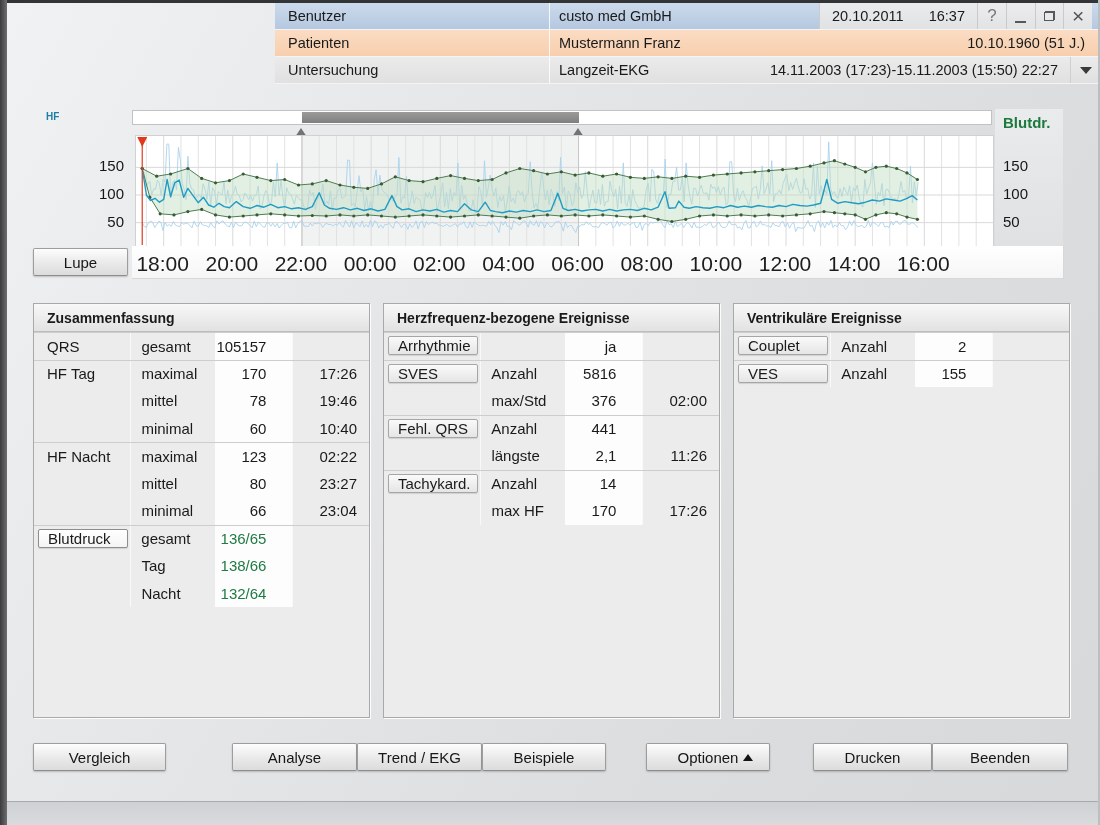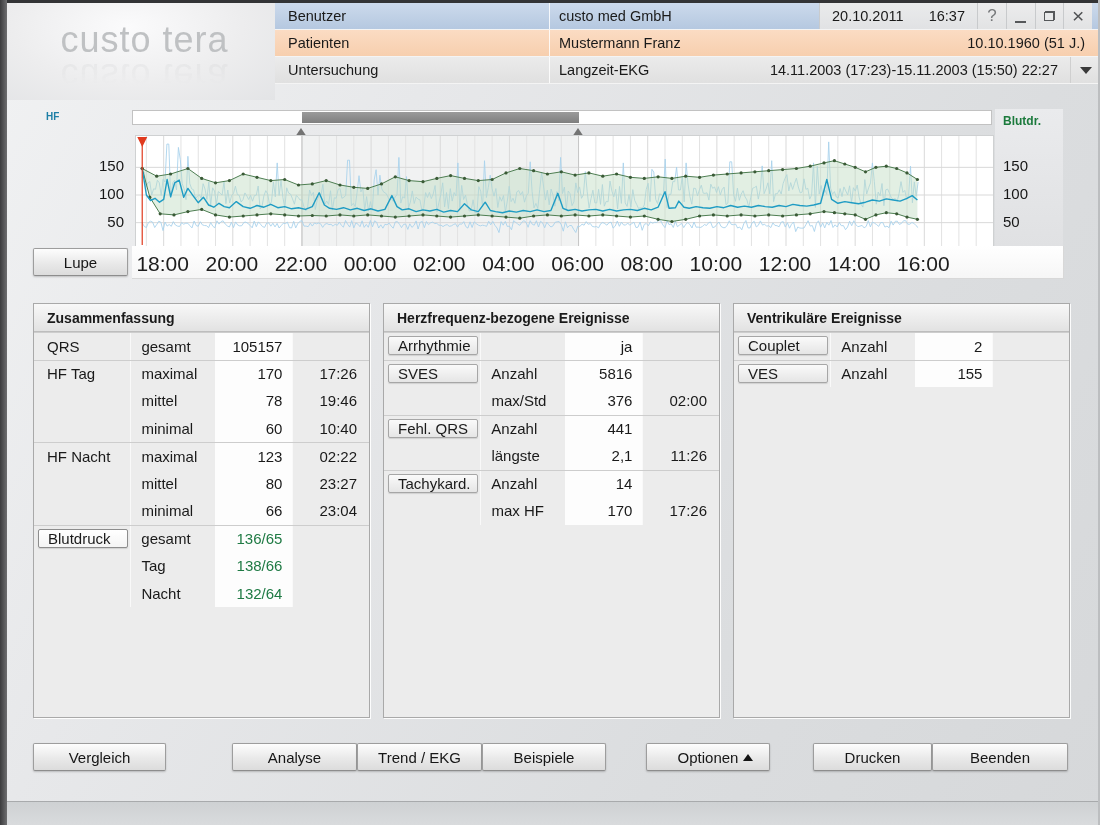--- a/index.html
+++ b/index.html
@@ -55,21 +55,21 @@
   .plot-wrap{position:absolute;left:135px;top:135px;width:857px;height:110px;background:#fff;
              border:1px solid #cfd1d2;box-sizing:content-box;}
   .axis-strip{position:absolute;left:132px;top:246px;width:931px;height:32px;
               background:linear-gradient(#ffffff,#f6f6f6);border-bottom:1px solid #d8d8d8;border-right:1px solid #d8d8d8;}
   .xtick{position:absolute;top:6px;width:64px;text-align:center;font-size:21px;color:#1c1c1c;}
   .ylab-left{position:absolute;left:58px;width:66px;text-align:right;font-size:15px;color:#161616;}
   .ylab-right{position:absolute;left:1003px;width:50px;text-align:left;font-size:15px;color:#161616;}
   .axis-name-left{position:absolute;left:46px;top:111px;font-size:10px;font-weight:bold;color:#1d7fa6;}
   .right-scale{position:absolute;left:995px;top:109px;width:68px;height:137px;
                background:linear-gradient(#eaebed,#e0e1e3);}
-  .axis-name-right{position:absolute;left:8px;top:5px;font-size:12px;font-weight:bold;color:#1b7a3c;}
+  .axis-name-right{position:absolute;left:8px;top:5px;font-size:15px;font-weight:bold;color:#1b7a3c;}
 
   
   .btn{background:linear-gradient(#fdfdfd,#e9e9e9 55%,#dcdcdc);border:1px solid #9d9d9d;
        border-bottom-color:#8d8d8d;border-radius:2px;box-shadow:0 1px 2px rgba(0,0,0,.2);
        color:#161616;display:flex;align-items:center;justify-content:center;font-size:15px;
        box-sizing:border-box;cursor:pointer;}
   .lupe-btn{position:absolute;left:33px;top:248px;width:95px;height:28px;}
   .footer-btn{position:absolute;top:743px;height:28px;}
 
   
@@ -77,21 +77,21 @@
          border:1px solid #a9a9a9;box-shadow:1px 1px 0 rgba(255,255,255,.9);box-sizing:border-box;}
   .panel-1{left:33px;} .panel-2{left:383px;} .panel-3{left:733px;}
   .ptitle{height:28px;background:linear-gradient(#f8f8f8,#e2e2e2);border-bottom:1px solid #bdbdbd;
           font-weight:bold;font-size:14px;display:flex;align-items:center;padding-left:13px;box-sizing:border-box;}
   .prow{display:flex;height:27.5px;box-sizing:border-box;font-size:15px;align-items:stretch;}
   .prow.group{border-top:1px solid #cdcdcd;}
   .pc{display:flex;align-items:center;box-sizing:border-box;}
   .pc1{width:97px;padding-left:13px;}
   .pc1.hasbtn{padding:0;}
   .pc2{width:85px;padding-left:10px;border-left:1px solid rgba(255,255,255,.7);}
-  .pc3{width:78px;justify-content:flex-end;padding-right:10px;background:#fdfdfd;}
+  .pc3{width:78px;justify-content:flex-end;padding-right:26px;background:#fdfdfd;}
   .pc4{width:77px;justify-content:flex-end;padding-right:12px;border-left:1px solid rgba(255,255,255,.7);}
   .pbtn{margin:2px 2px 3px 4px;flex:1;display:flex;align-items:center;padding-left:9px;
         background:linear-gradient(#fafafa,#e5e5e5);border:1px solid #a6a6a6;border-radius:2px;
         box-shadow:0 1px 1px rgba(0,0,0,.12);cursor:pointer;}
   .pbtn.sel{background:linear-gradient(#ffffff,#f4f4f4);border-color:#8d8d8d;}
   .val-green{color:#1f7a44;}
 
   .tri-up-small{position:absolute;right:16px;top:10px;width:0;height:0;
         border-left:5px solid transparent;border-right:5px solid transparent;border-bottom:7px solid #141414;}
 
@@ -100,24 +100,20 @@
         background:linear-gradient(#ced1d3,#d9dbdd);}
 </style>
 </head>
 <body>
 
 <div id="app">
   <div class="frame-top"></div>
   <div class="frame-left"></div>
   <div class="frame-right"></div>
 
-  <div class="logo-area">
-    <div class="logo-text">custo tera</div>
-    <div class="logo-reflect">custo tera</div>
-  </div>
 
   <div class="header">
     <div class="hrow hrow-blue">
       <div class="hcell hc-label">Benutzer</div>
       <div class="hcell hc-value">custo med GmbH</div>
       <div class="hcell hc-date">
         <span>20.10.2011</span>
         <span>16:37</span>
       </div>
       <div class="winbtns">

